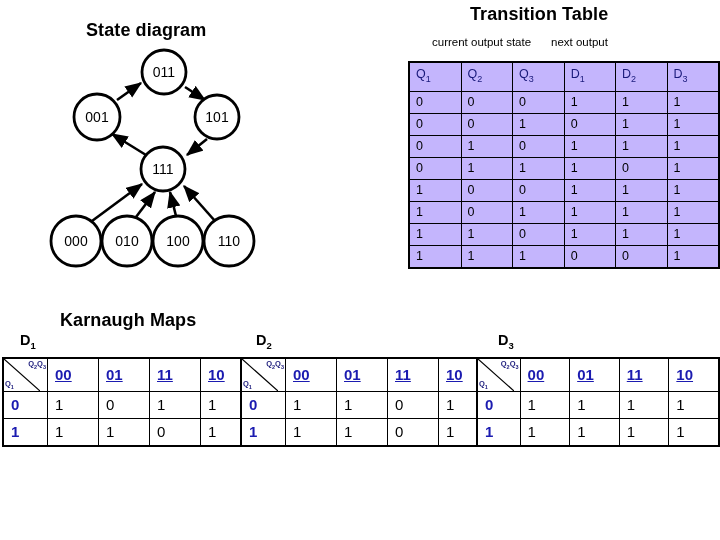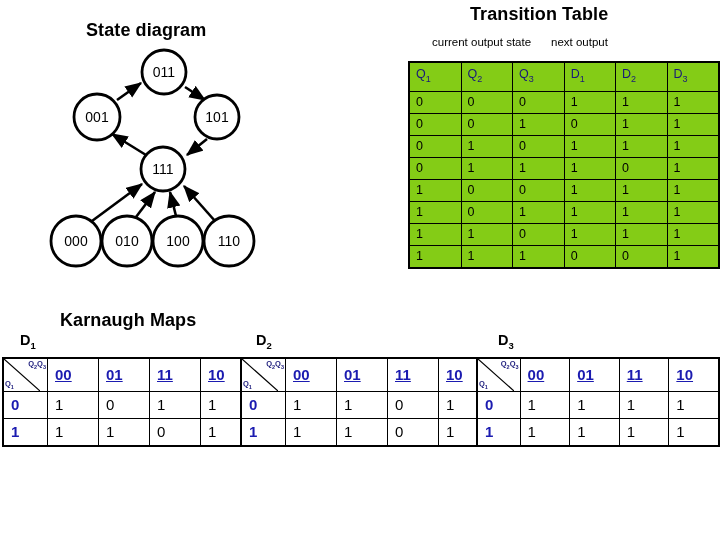--- a/index.html
+++ b/index.html
@@ -50,21 +50,21 @@
 
   
   #state-diagram-svg { left: 0px; top: 0px; }
 
   
   #transition-table {
     left: 408px;
     top: 61px;
     border-collapse: collapse;
     border: 2px solid #000;
-    background: #84cc16;
+    background: #c4b5fd;
   }
   #transition-table td {
     border: 1px solid #000;
     width: 50px;
     height: 21px;
     padding: 0 0 0 6px;
     font-size: 12.5px;
     color: #000;
     font-family: "Liberation Sans", sans-serif;
     vertical-align: middle;

